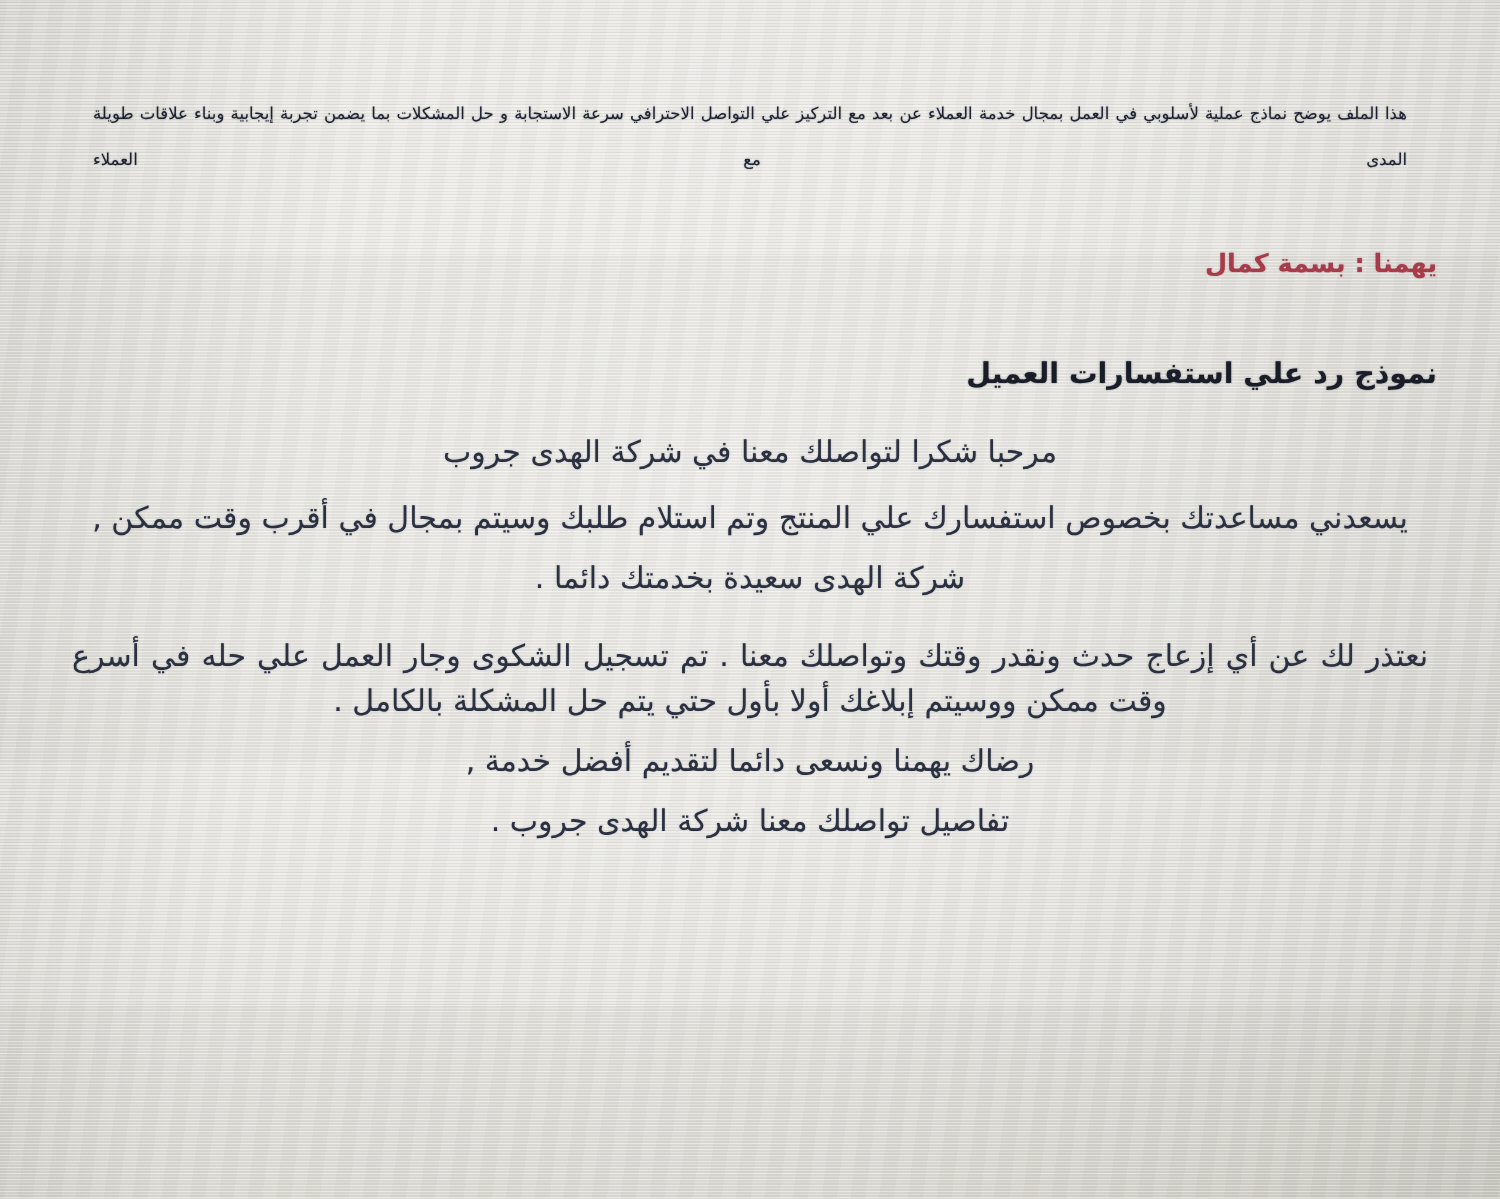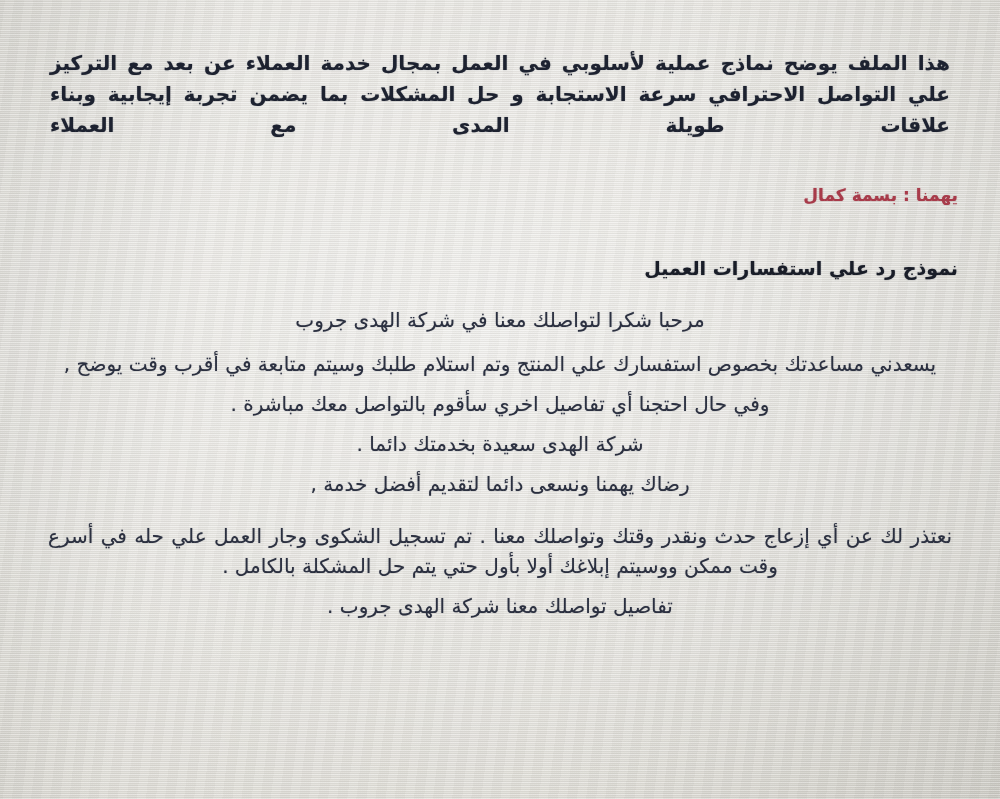--- a/index.html
+++ b/index.html
@@ -66,26 +66,26 @@
   .content {
     position: relative;
     z-index: 3;
     box-sizing: border-box;
     padding: 44px 42px 0 42px;
     height: 100%;
   }
 
   
   .intro {
-    margin: 4px;
+    margin: 16px;
     padding: 0 4px;
     text-align: justify;
     text-align-last: justify;
-    font-weight: bold;
-    font-size: 20px;
+    font-weight: normal;
+    font-size: 11px;
     line-height: 31px;
     color: #1d2230;
     letter-spacing: 0px;
     text-shadow: 0 0 1.1px rgba(40,45,58,0.55);
   }
 
   .name-line {
     margin: 40px 0 0 0;
     text-align: right;
     padding-left: 38px;
@@ -137,30 +137,29 @@
 
     <p class="intro">هذا الملف يوضح نماذج عملية لأسلوبي في العمل بمجال خدمة العملاء عن بعد مع التركيز علي التواصل الاحترافي سرعة الاستجابة و حل المشكلات بما يضمن تجربة إيجابية وبناء علاقات طويلة المدى مع العملاء</p>
 
     <p class="name-line">يهمنا : بسمة كمال</p>
 
     <div class="block">
       <h2 class="section-heading">نموذج رد علي استفسارات العميل</h2>
 
       <p class="para center gap-lg">مرحبا شكرا لتواصلك معنا في شركة الهدى جروب</p>
 
-      <p class="para wide">يسعدني مساعدتك بخصوص استفسارك علي المنتج وتم استلام طلبك وسيتم متابعة في أقرب وقت يوضح ,</p>
+      <p class="para wide">يسعدني مساعدتك بخصوص استفسارك علي المنتج وتم استلام طلبك وسيتم بمجال في أقرب وقت ممكن ,</p>
 
-      <p class="para center tight">وفي حال احتجنا أي تفاصيل اخري سأقوم بالتواصل معك مباشرة .</p>
 
       <p class="para center tight">شركة الهدى سعيدة بخدمتك دائما .</p>
     </div>
 
     <div class="block">
 
+      <p class="para wide gap-lg">نعتذر لك عن أي إزعاج حدث ونقدر وقتك وتواصلك معنا . تم تسجيل الشكوى وجار العمل علي حله في أسرع وقت ممكن ووسيتم إبلاغك أولا بأول حتي يتم حل المشكلة  بالكامل .</p>
+
       <p class="para center tight">رضاك يهمنا ونسعى دائما لتقديم أفضل خدمة ,</p>
-
-      <p class="para wide gap-lg">نعتذر لك عن أي إزعاج حدث ونقدر وقتك وتواصلك معنا . تم تسجيل الشكوى وجار العمل علي حله في أسرع وقت ممكن ووسيتم إبلاغك أولا بأول حتي يتم حل المشكلة  بالكامل .</p>
 
       <p class="para center tight">تفاصيل تواصلك معنا شركة الهدى جروب .</p>
     </div>
 
   </div>
 </div>
 
 </body></html>

